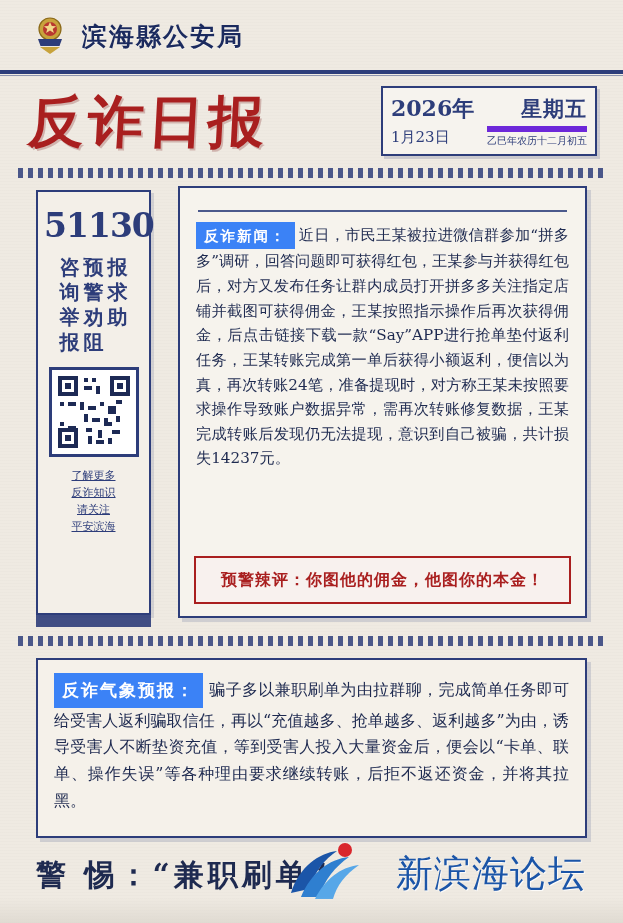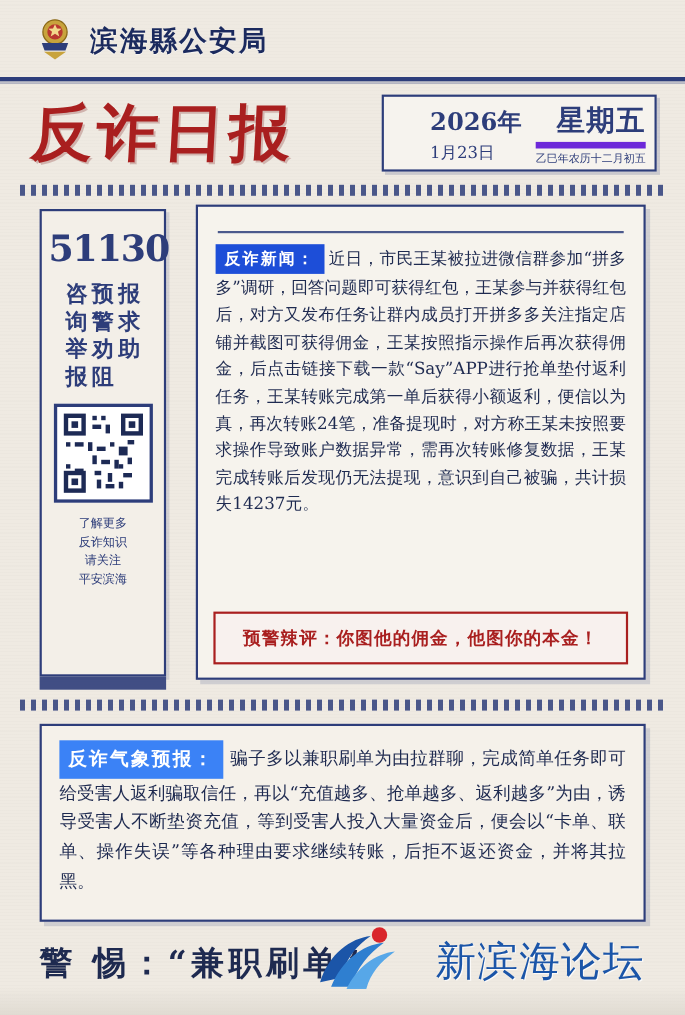--- a/index.html
+++ b/index.html
@@ -54,25 +54,25 @@
     letter-spacing:4px;
     text-shadow:2px 2px 0 rgba(120,20,20,.25);
     line-height:1;
     transform:skewX(-3deg);
   }
   .datebox{
     margin-left:auto;margin-right:26px;
     width:212px;height:66px;border:2px solid #2d3d7a;background:#f6f3ee;
     box-shadow:3px 3px 0 rgba(45,61,122,.18);
     position:relative;
-    display:flex;flex-direction:column;justify-content:center;padding-left:34px;
+    display:flex;flex-direction:column;justify-content:center;
   }
   .datebox .row1{display:flex;align-items:baseline;padding:0 8px;}
   .d-year{font-size:22px;color:#2d3d7a;font-weight:bold;font-family:"DejaVu Serif",serif;}
-  .d-week{margin-left:auto;font-size:26px;color:#2d3d7a;font-weight:bold;letter-spacing:1px;}
+  .d-week{margin-left:auto;font-size:21px;color:#2d3d7a;font-weight:bold;letter-spacing:1px;}
   .datebox .row2{display:flex;align-items:center;padding:2px 8px 0;}
   .d-md{font-size:15px;color:#2d3d7a;font-family:"DejaVu Serif",serif;}
   .d-lunar{margin-left:auto;font-size:10px;color:#2d3d7a;border-top:6px solid #6d28d9;padding-top:2px;text-align:center;}
   
   .wave{
     position:absolute;left:18px;right:18px;height:10px;
     background-image:repeating-linear-gradient(90deg,#2d3d7a 0 5px,transparent 5px 10px);
     opacity:.85;
   }
   .wave.w1{top:168px;}
@@ -96,21 +96,21 @@
     font-family:"DejaVu Serif","Liberation Serif",serif;
     font-size:20px;font-weight:bold;color:#2d3d7a;line-height:1.25;
     letter-spacing:0;
   }
   .qr{
     width:84px;height:84px;margin:12px auto 0;
     background:#fff;border:3px solid #2d3d7a;position:relative;
   }
   .qr .cell{position:absolute;background:#1d2a55;}
   .qrsub{
-    margin-top:10px;font-size:11px;color:#2d3d7a;line-height:1.55;
+    margin-top:10px;font-size:11px;color:#2d3d7a;line-height:1.55;text-decoration:underline;
   }
   .leftcol-foot{
     position:absolute;left:36px;top:615px;width:115px;height:12px;
     background:#2d3d7a;opacity:.9;
   }
   
   .panel{
     position:absolute;left:178px;top:186px;width:409px;height:432px;
     border:2px solid #2d3d7a;background:#f6f3ed;
     box-shadow:4px 4px 0 rgba(45,61,122,.16);
@@ -124,21 +124,21 @@
   .panel-sub{
     text-align:center;margin-top:10px;
     font-family:"DejaVu Serif","Liberation Serif",serif;
     font-size:16px;font-weight:bold;color:#2d3d7a;letter-spacing:.5px;
   }
   .panel-sub .hl{color:#c0392b;font-size:19px;}
   .sub-rule{
     height:2px;background:#2d3d7a;margin:8px 2px 10px;opacity:.85;
   }
   .tag{
-    display:inline-block;background:#1d4ed8;color:#fff;
+    display:inline-block;background:#3b82f6;color:#fff;
     font-size:14.5px;font-weight:bold;padding:2px 8px;letter-spacing:2px;
     font-family:"DejaVu Serif","Liberation Serif",serif;
     vertical-align:middle;margin-right:4px;
   }
   .body-text{
     font-family:"DejaVu Serif","Liberation Serif",serif;
     font-size:15.2px;line-height:1.62;color:#1e2a50;text-align:justify;
     margin-top:2px;
   }
   .alert{

